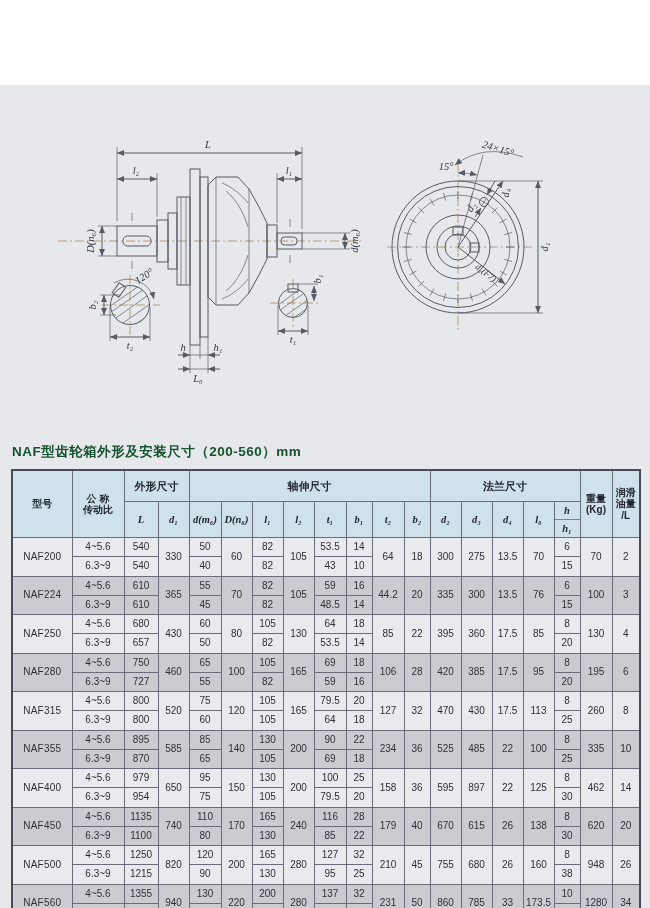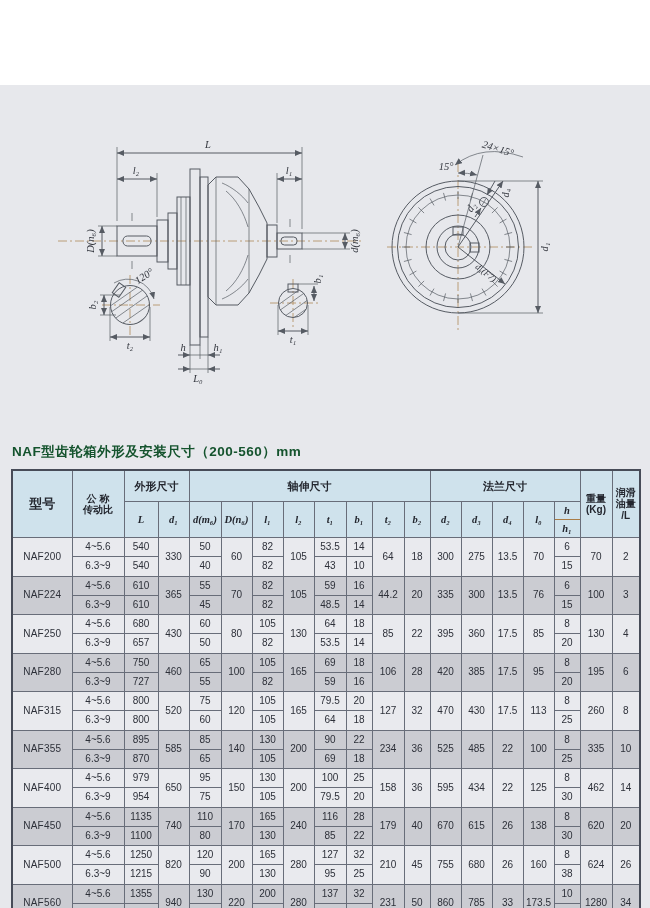--- a/index.html
+++ b/index.html
@@ -7,21 +7,21 @@
        font-family:"Liberation Sans","DejaVu Sans",sans-serif;}
   .scan-page{position:absolute;left:0;top:85px;width:650px;height:823px;background:#e7e8ec;}
   .diagram-left{position:absolute;left:50px;top:48px;width:322px;height:252px;}
   .diagram-right{position:absolute;left:383px;top:52px;width:262px;height:218px;}
   .doc-title{position:absolute;left:12px;top:358px;font-size:13.5px;font-weight:bold;color:#14532d;letter-spacing:.5px;}
   .tbl-wrap{position:absolute;left:11px;top:384px;}
   table.spec{border-collapse:collapse;table-layout:fixed;width:627px;font-size:10px;color:#2d3039;
              border:2px solid #474c58;}
   table.spec th,table.spec td{border:1px solid #686d79;text-align:center;vertical-align:middle;
              padding:0;overflow:hidden;}
-  thead th{background:#cfe2ec;font-weight:bold;font-size:13px;color:#23262e;}
+  thead th{background:#cfe2ec;font-weight:bold;font-size:10px;color:#23262e;}
   thead .grp{height:30px;font-size:11px;margin-top:43px;}
   thead .grp-u{border-bottom:1.6px solid #5b6ba8;}
   thead .sym{font-family:"Liberation Serif","DejaVu Serif","DejaVu Sans",serif;font-style:italic;
              font-weight:bold;font-size:10.5px;height:17px;}
   thead .ml{white-space:pre-line;line-height:1.15;font-size:10px;}
   tbody td{height:18.25px;line-height:1;}
   tr.light td{background:#e9eaee;}
   tr.dark td{background:#cbccd2;}
   tr.blk td{border-top:1.8px solid #474c58;}
   td.split{border-bottom:1px solid #a97c45;}
@@ -516,21 +516,21 @@
             <td rowspan="2">650</td>
             <td class="split">95</td>
             <td rowspan="2">150</td>
             <td class="split">130</td>
             <td rowspan="2">200</td>
             <td class="split">100</td>
             <td class="split">25</td>
             <td rowspan="2">158</td>
             <td rowspan="2">36</td>
             <td rowspan="2">595</td>
-            <td rowspan="2">434</td>
+            <td rowspan="2">897</td>
             <td rowspan="2">22</td>
             <td rowspan="2">125</td>
             <td class="split">8</td>
             <td rowspan="2">462</td>
             <td rowspan="2">14</td>
           </tr>
           <tr class="light">
             <td>6.3~9</td>
             <td>954</td>
             <td>75</td>
@@ -580,21 +580,21 @@
             <td rowspan="2">280</td>
             <td class="split">127</td>
             <td class="split">32</td>
             <td rowspan="2">210</td>
             <td rowspan="2">45</td>
             <td rowspan="2">755</td>
             <td rowspan="2">680</td>
             <td rowspan="2">26</td>
             <td rowspan="2">160</td>
             <td class="split">8</td>
-            <td rowspan="2">624</td>
+            <td rowspan="2">948</td>
             <td rowspan="2">26</td>
           </tr>
           <tr class="light">
             <td>6.3~9</td>
             <td>1215</td>
             <td>90</td>
             <td>130</td>
             <td>95</td>
             <td>25</td>
             <td>38</td>

